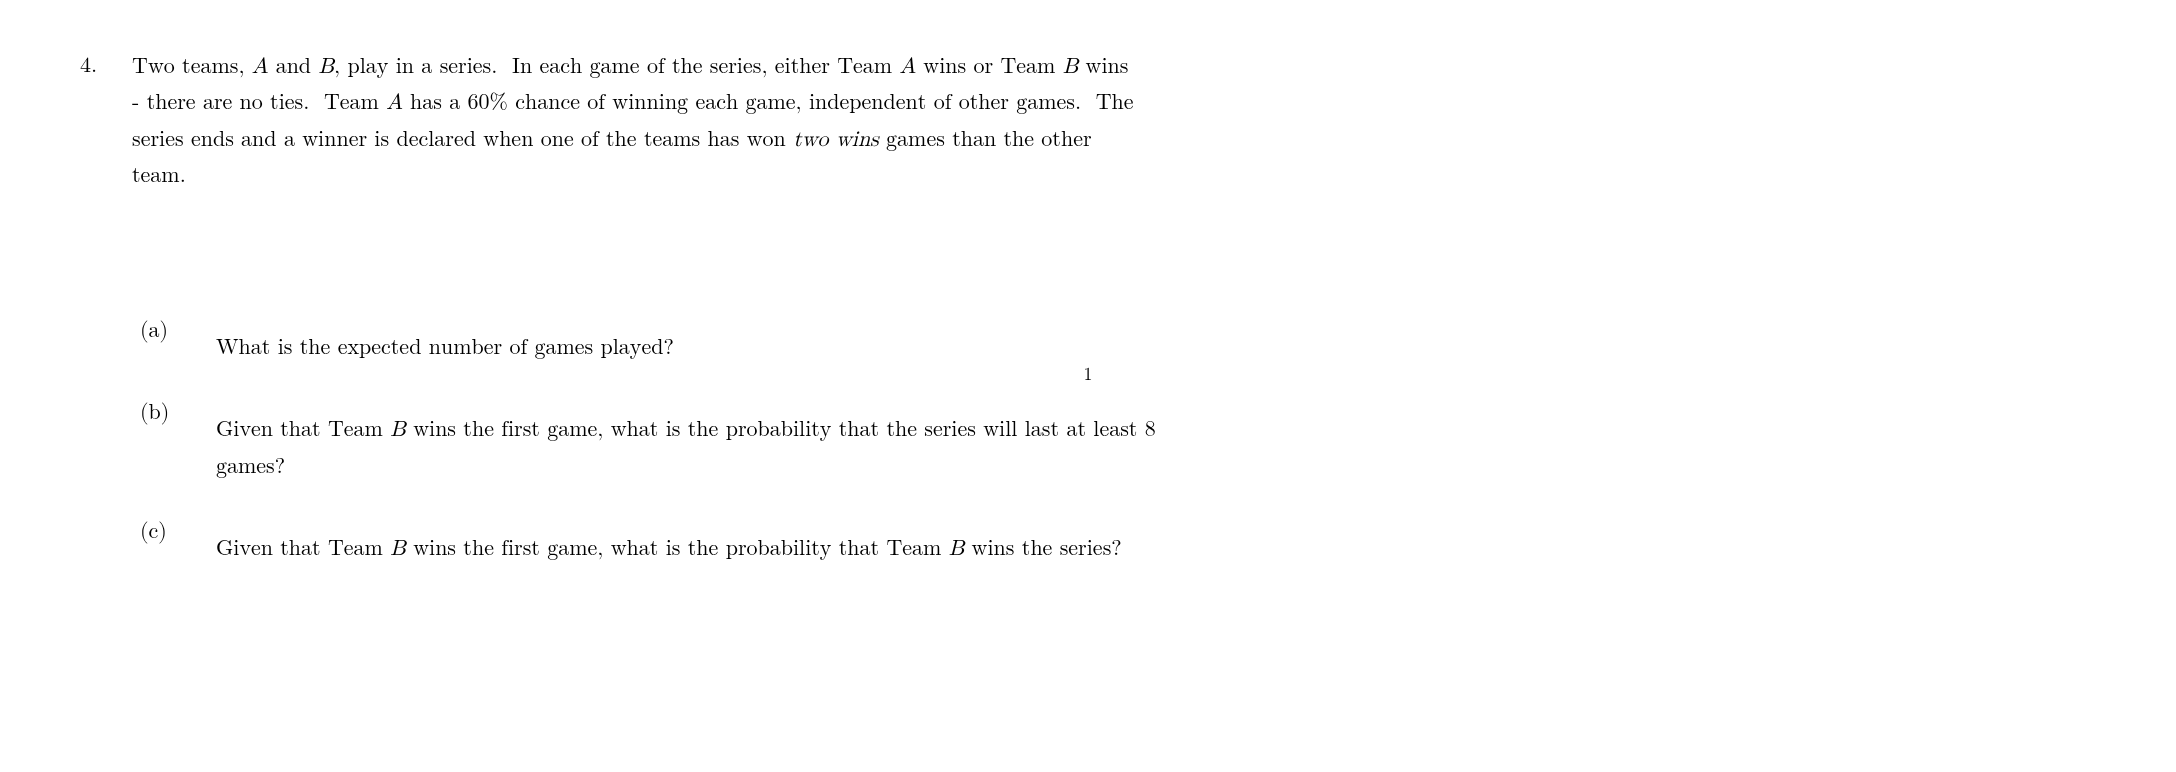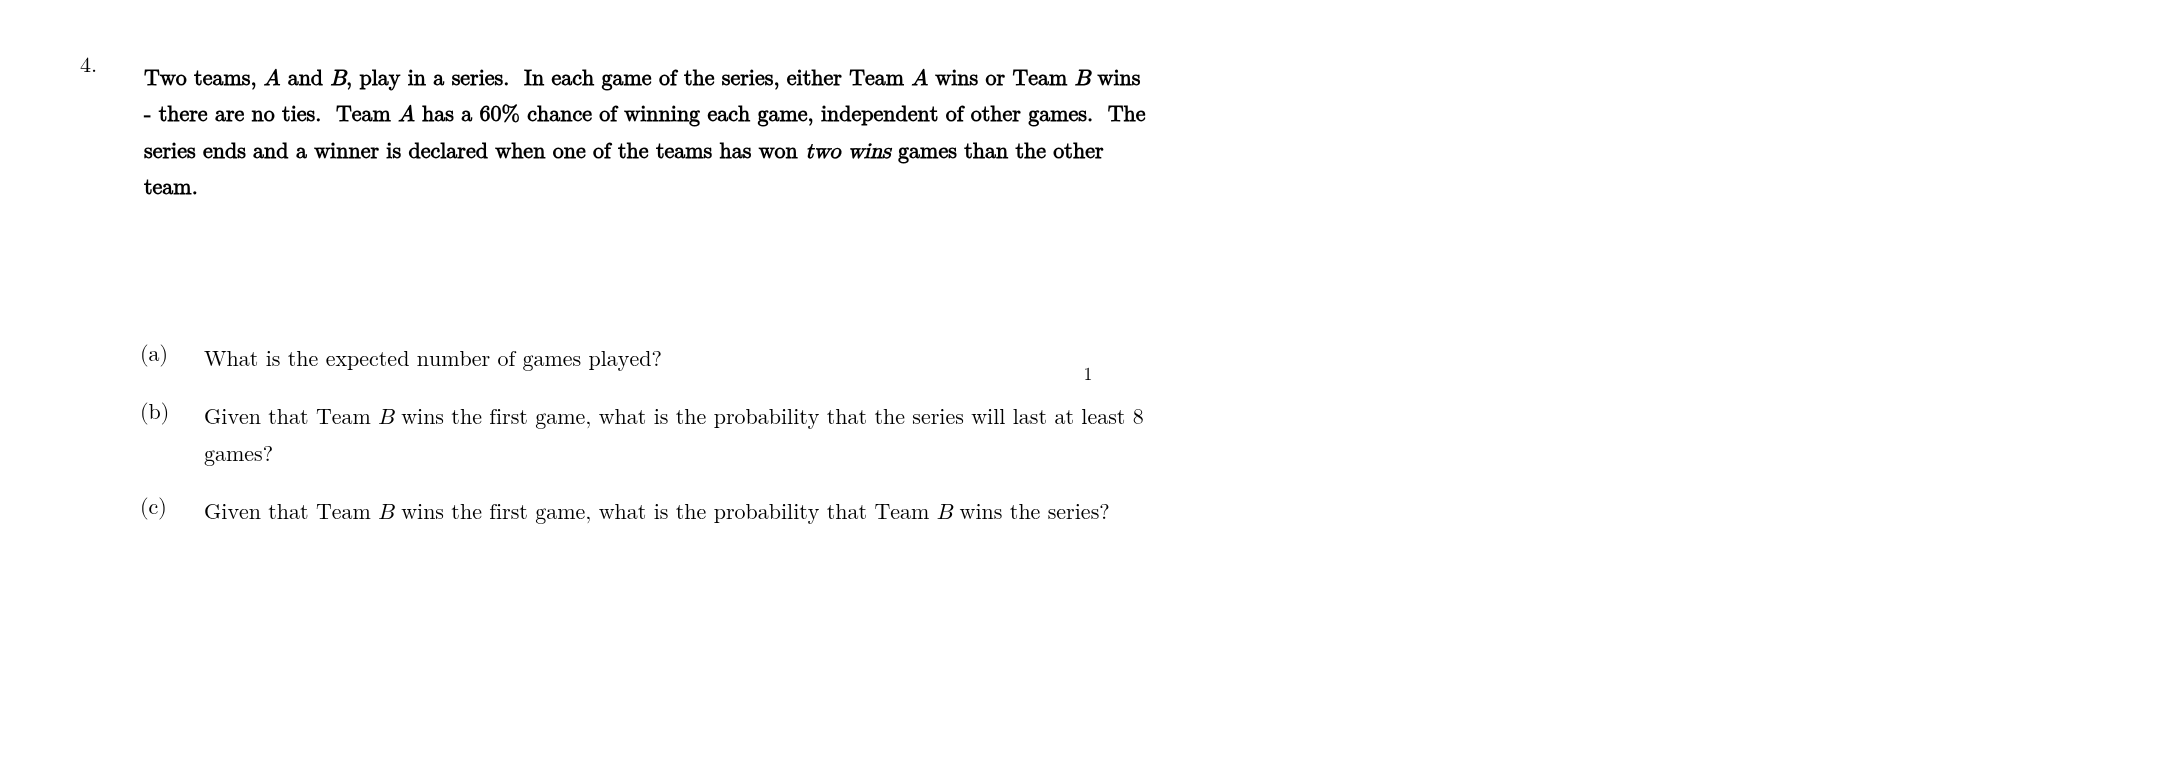--- a/index.html
+++ b/index.html
@@ -41,23 +41,22 @@
       padding-top: 0;
     }
 
     .problem-content {
       flex: 1;
       font-size: 22px;
       line-height: 1.65;
     }
 
     .problem-content p {
-      margin: 12px;
+      margin: 0;
       text-align: justify;
-      font-weight: bold;
     }
 
     .page-number {
       position: absolute;
       left: 50%;
       transform: translateX(-50%);
       top: 360px;
       font-size: 18px;
       color: #000;
     }
@@ -79,21 +78,21 @@
       font-size: 22px;
     }
 
     .subpart-content {
       flex: 1;
       font-size: 22px;
       line-height: 1.65;
     }
 
     .subpart-content p {
-      margin: 4px;
+      margin: 16px;
       text-align: justify;
     }
   </style>
 </head>
 <body>
 
 <div class="page">
 
   <div class="problem">
     <div class="problem-number">4.</div>

